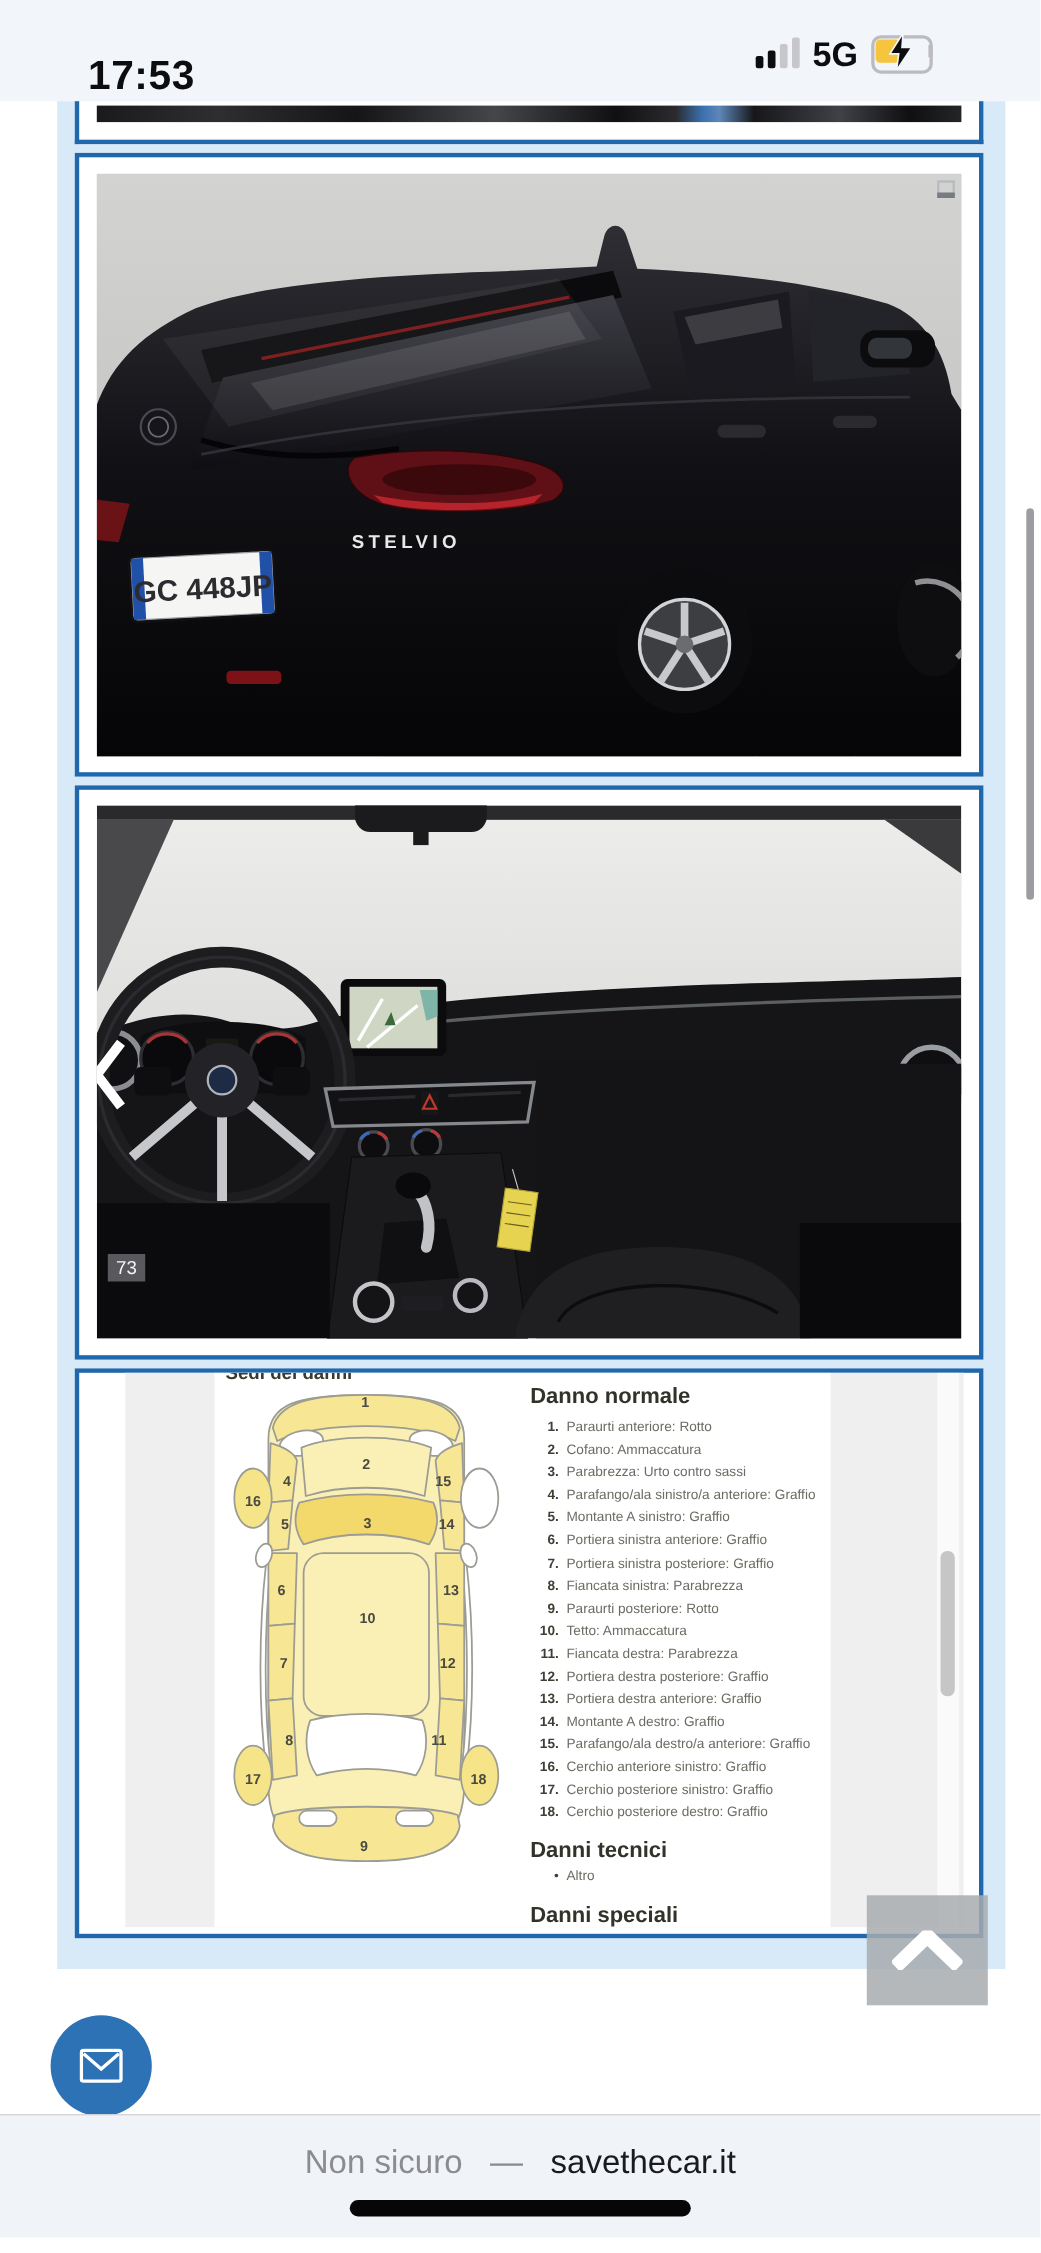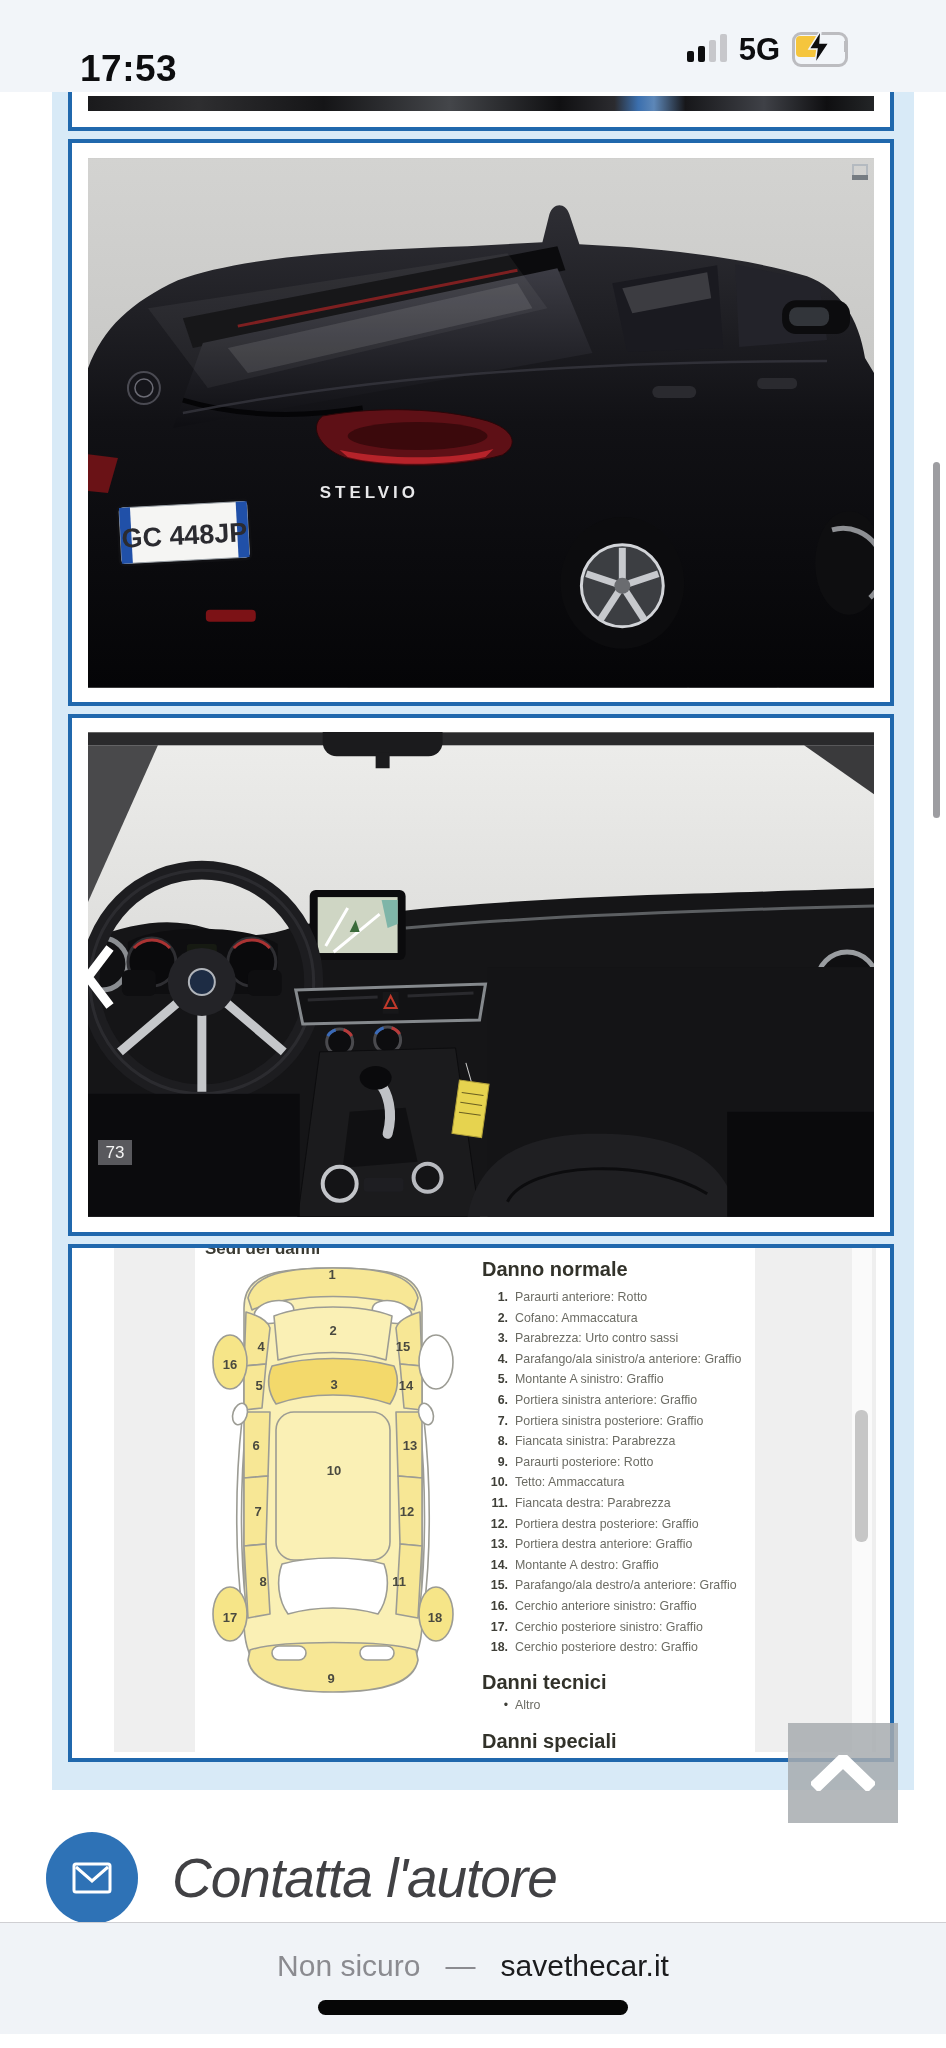--- a/index.html
+++ b/index.html
@@ -447,21 +447,20 @@
       <polyline points="3,33 32,5 61,33" fill="none" stroke="#ffffff" stroke-width="13"></polyline>
     </svg>
   </div>
 
   <div class="contact-circle">
     <svg width="40" height="32" viewBox="0 0 40 32">
       <rect x="2" y="2" width="36" height="28" rx="2" fill="none" stroke="#ffffff" stroke-width="3"></rect>
       <polyline points="4,5 20,19 36,5" fill="none" stroke="#ffffff" stroke-width="3"></polyline>
     </svg>
   </div>
-  <div class="contact-title">Contatta l'autore</div>
 
   <div class="safari-bar">
     <div class="url-line">
       <span class="sec">Non sicuro</span>
       <span class="sep">&nbsp;</span>
       <span class="sep">—</span>
       <span class="sep">&nbsp;</span>
       <span class="dom">savethecar.it</span>
     </div>
   </div>

